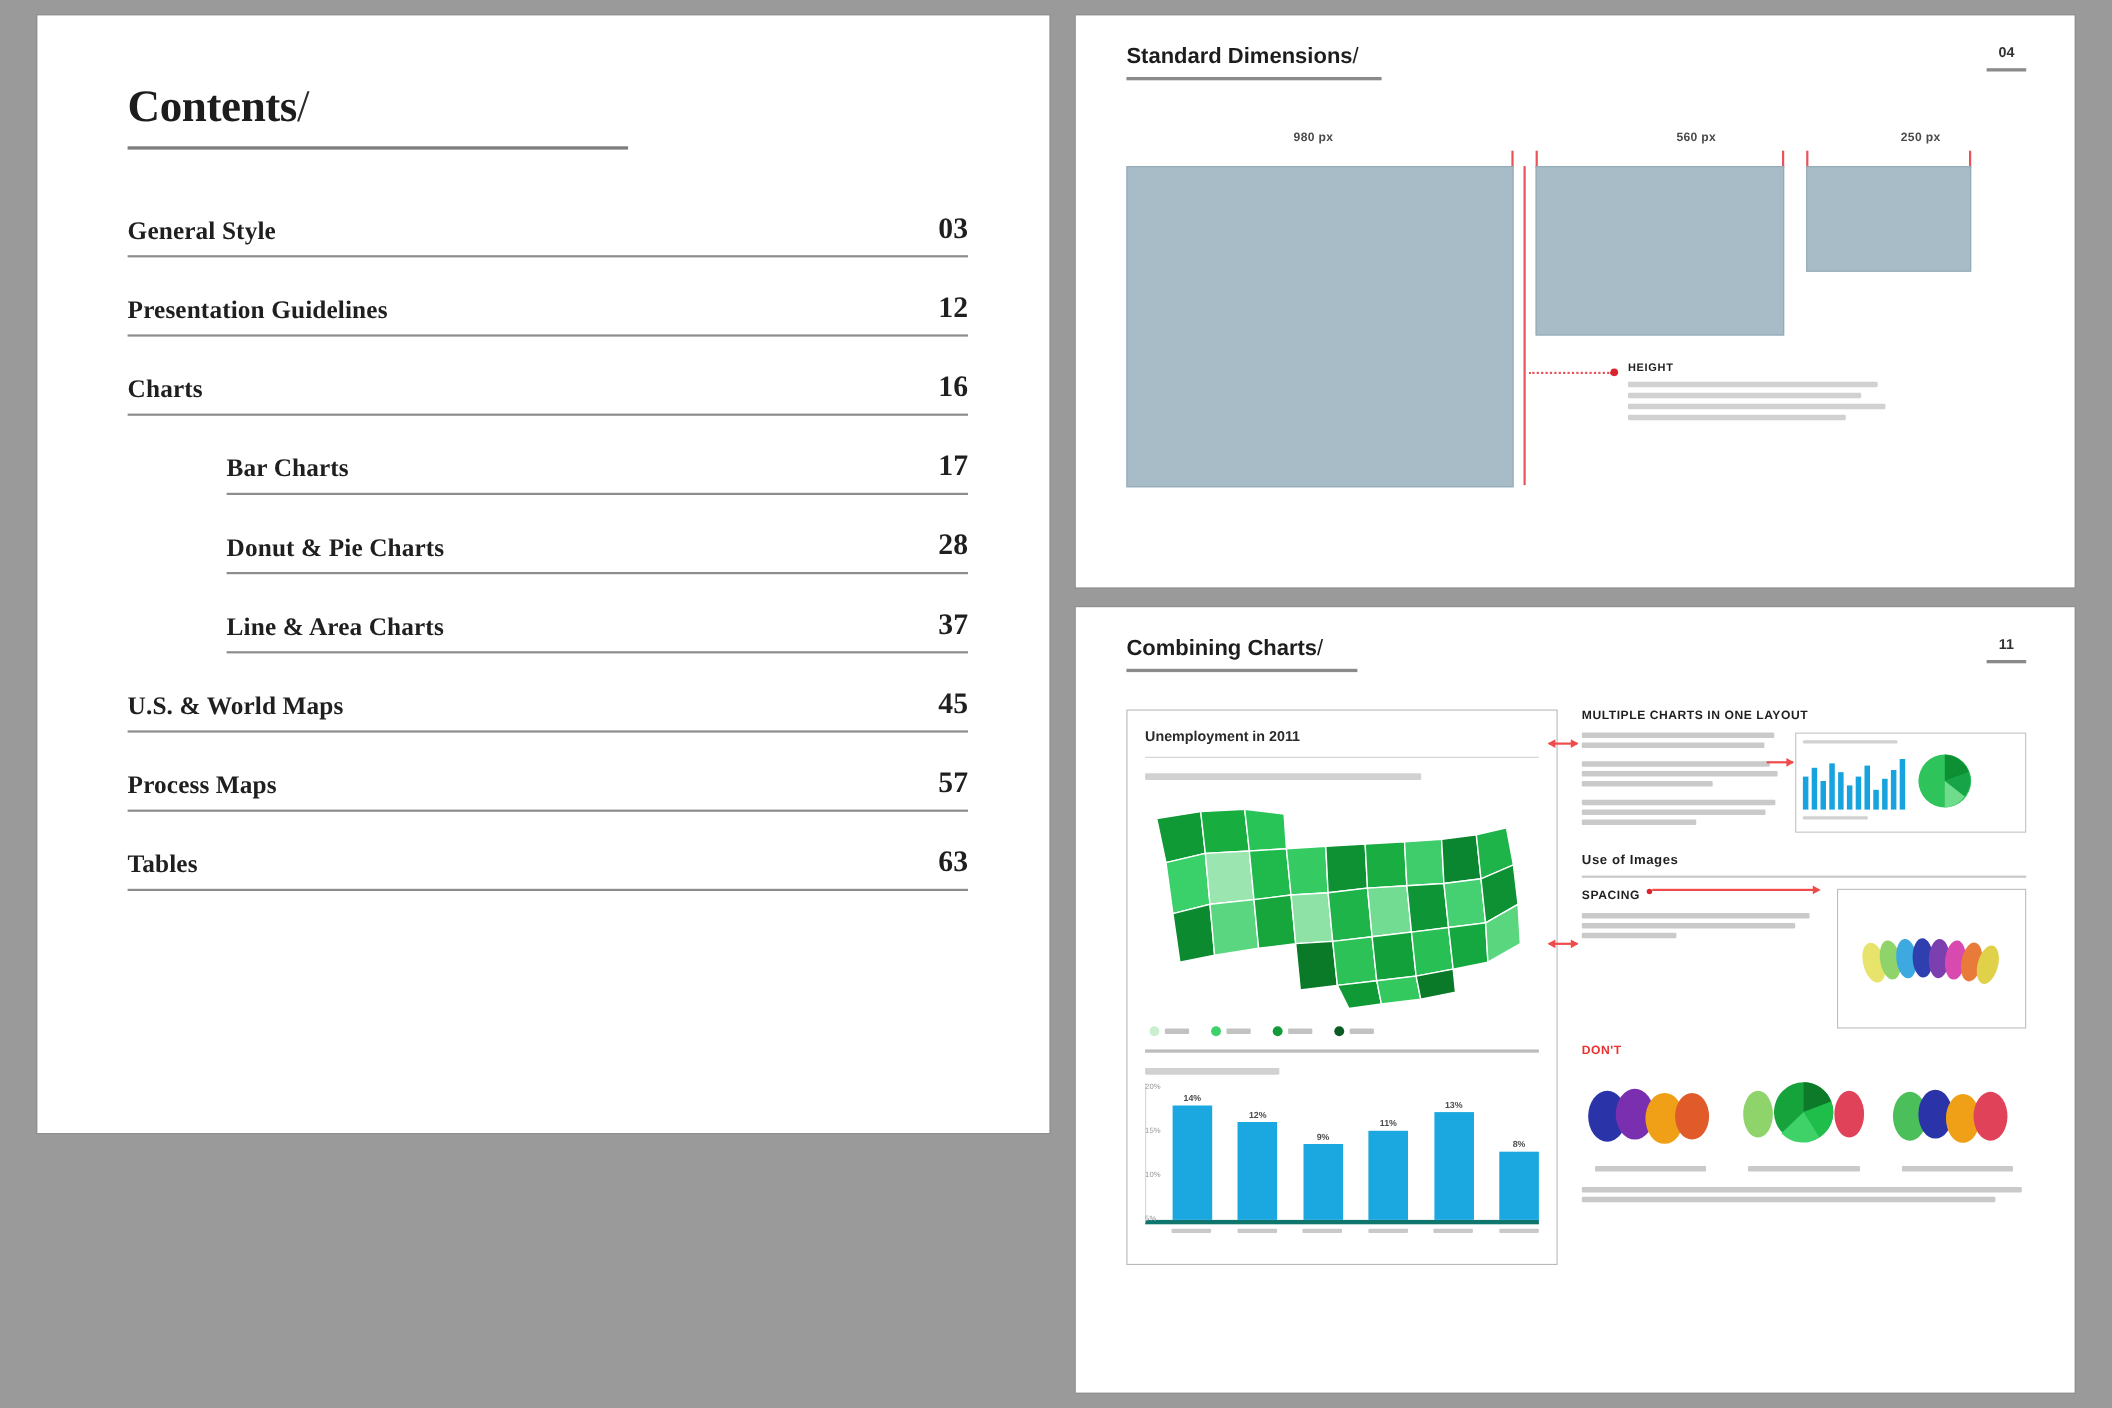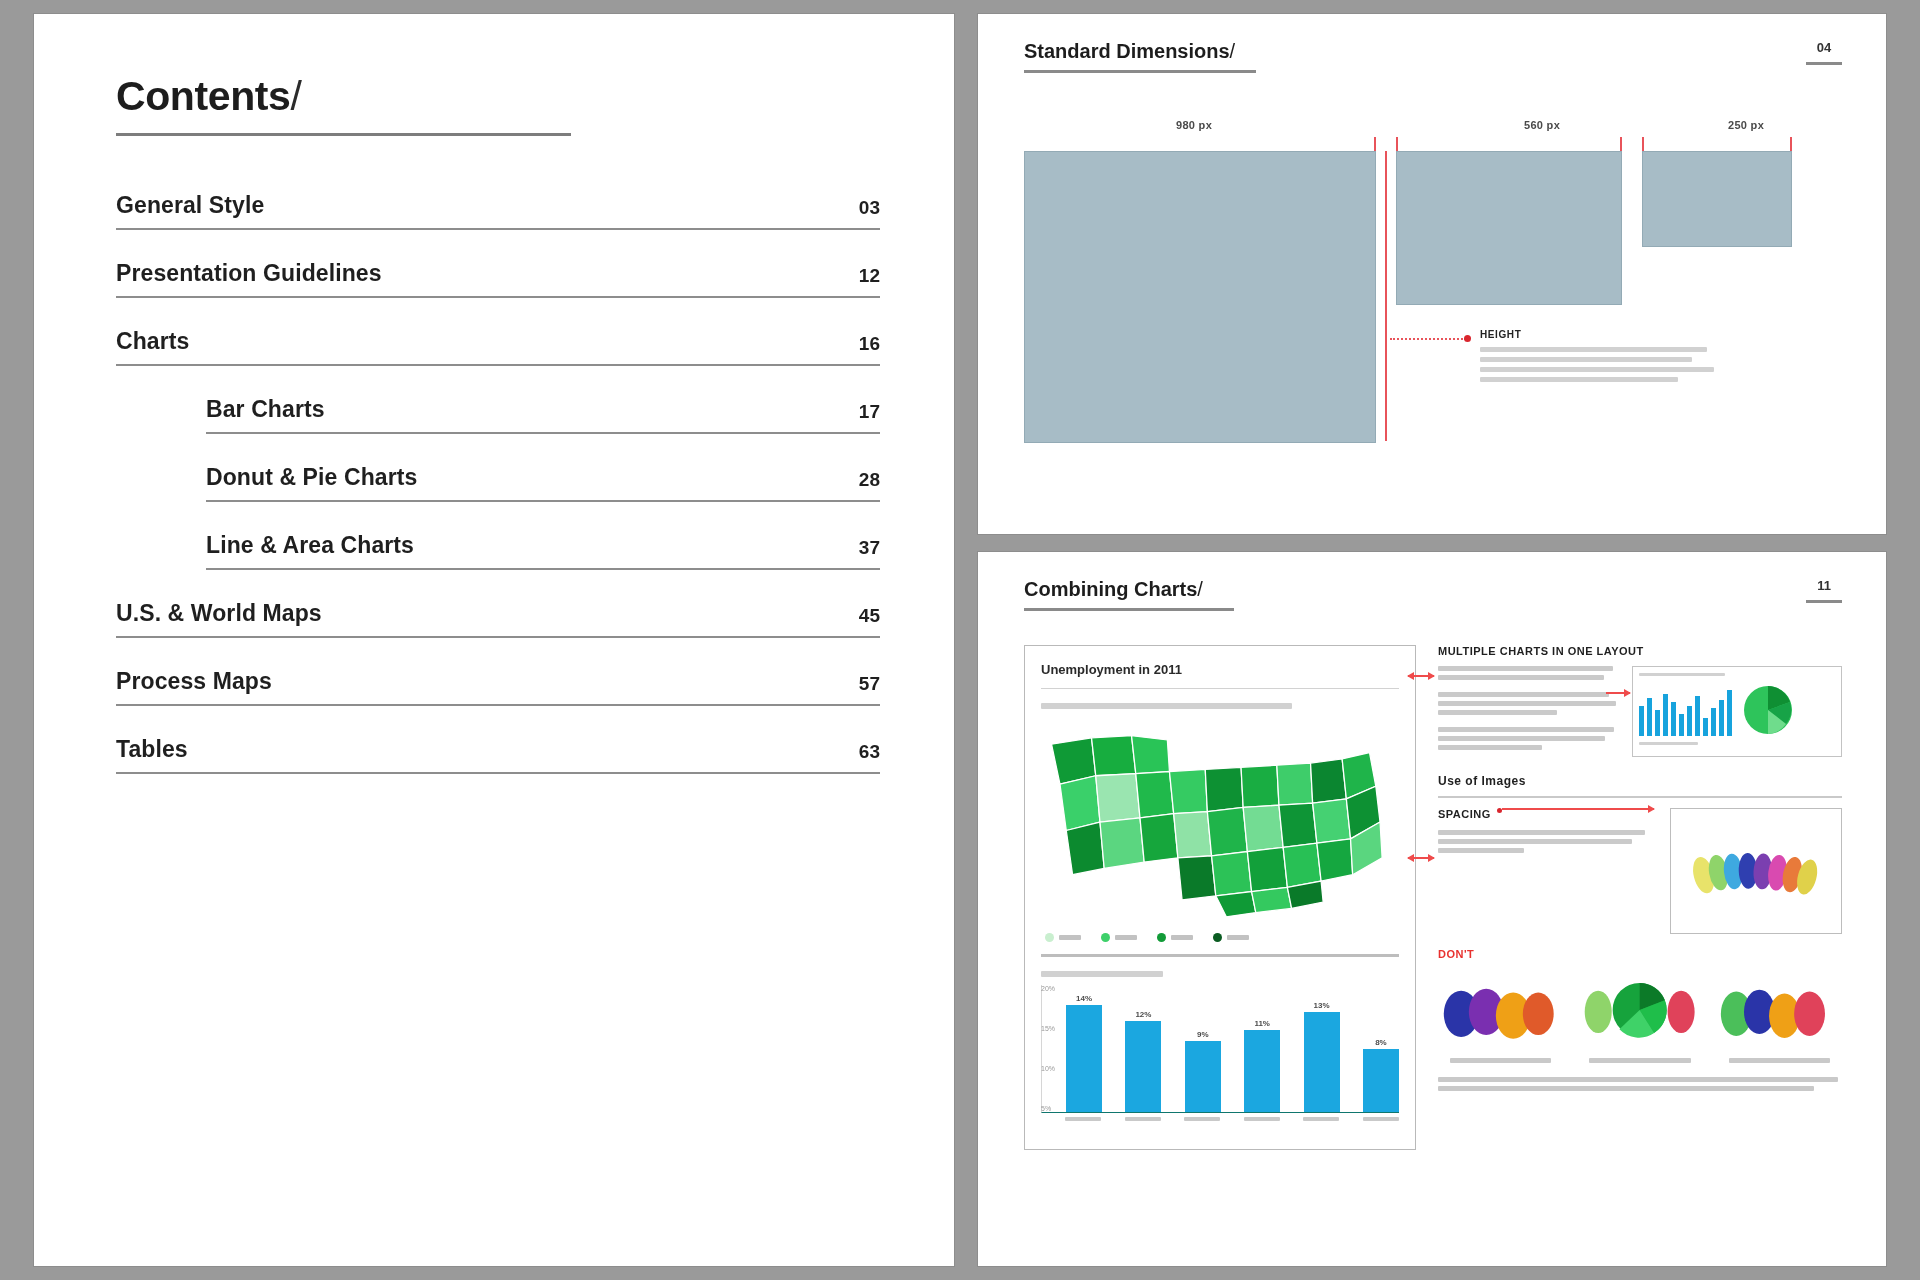--- a/index.html
+++ b/index.html
@@ -6,41 +6,41 @@
   body{
     width:1920px;height:1280px;
     background:#9a9a9a;
     font-family:"Liberation Sans", sans-serif;
     overflow:hidden;
   }
   .stage{position:relative;width:1920px;height:1280px;}
 
   
   .page{position:absolute;background:#fff;box-shadow:0 0 0 1px rgba(0,0,0,.08);}
-  #page-contents{left:34px;top:14px;width:920px;height:1252px;}
+  #page-contents{left:34px;top:14px;width:920px;height:1016px;font-family:Liberation Serif, serif;}
   #page-dimensions{left:978px;top:14px;width:908px;height:520px;}
   #page-combining{left:978px;top:552px;width:908px;height:714px;}
 
   
   .toc-wrap{padding:62px 74px 0 82px;}
   .toc-title{
     font-size:41px;font-weight:700;color:#1d1d1d;letter-spacing:-.4px;
     line-height:1;margin:0 0 16px 0;
   }
   .toc-title .slash{font-weight:400;color:#2b2b2b;}
   .toc-title-rule{height:3px;background:#7d7d7d;width:455px;margin-bottom:56px;}
 
   .toc-row{
     display:flex;align-items:flex-end;justify-content:space-between;
     border-bottom:2px solid #8d8d8d;
     padding-bottom:9px;margin-bottom:30px;
   }
   .toc-row.sub{margin-left:90px;align-items:flex-end;}
   .toc-label{font-size:23px;font-weight:700;color:#1f1f1f;letter-spacing:.1px;}
-  .toc-page{font-size:19px;font-weight:700;color:#1f1f1f;}
+  .toc-page{font-size:27px;font-weight:700;color:#1f1f1f;}
 
   
   .pg-head{display:flex;justify-content:space-between;align-items:flex-start;}
   .pg-title{font-size:20px;font-weight:700;color:#1d1d1d;}
   .pg-title .slash{font-weight:400;}
   .pg-title-rule{height:3px;background:#8a8a8a;margin-top:7px;}
   .pg-num{font-size:13px;font-weight:700;color:#333;text-align:center;}
   .pg-num-rule{height:3px;background:#8a8a8a;margin-top:7px;width:36px;margin-left:auto;}
 
   
@@ -70,21 +70,21 @@
   .panel-sub{height:6px;background:#c6c6c6;width:70%;border-radius:1px;margin-bottom:12px;opacity:.8;}
 
   .usmap{display:block;width:100%;height:auto;}
   .legend{display:flex;gap:20px;align-items:center;margin:12px 0 0 4px;}
   .legend-item{display:flex;align-items:center;gap:5px;}
   .legend-dot{width:9px;height:9px;border-radius:50%;}
   .legend-txt{height:5px;width:22px;background:#c2c2c2;border-radius:1px;}
   .sep{height:3px;background:#bdbdbd;margin:12px 0 14px 0;}
 
   .barchart{position:relative;height:150px;margin-top:6px;}
-  .bars{display:flex;align-items:flex-end;justify-content:space-between;height:128px;padding-left:24px;border-left:1px solid #d6d6d6;border-bottom:1px solid #0f766e;box-sizing:border-box;text-align:right;}
+  .bars{display:flex;align-items:flex-end;justify-content:space-between;height:128px;padding-left:24px;border-left:1px solid #d6d6d6;border-bottom:4px solid #0f766e;box-sizing:border-box;text-align:right;}
   .bar-col{width:36px;display:flex;flex-direction:column;align-items:center;justify-content:flex-end;height:100%;}
   .bar-val{font-size:8px;font-weight:700;color:#4c4c4c;margin-bottom:2px;}
   .bar{width:100%;background:#1ba7e0;}
   .xlabels{display:flex;justify-content:space-between;padding-left:24px;margin-top:4px;}
   .xlab{width:36px;height:4px;background:#c9c9c9;border-radius:1px;}
   .ytick{position:absolute;left:0;font-size:7px;color:#9a9a9a;}
 
   .sec-head{font-size:11px;font-weight:700;letter-spacing:.5px;color:#1f1f1f;}
   .sec-rule{height:2px;background:#c9c9c9;margin:8px 0 10px 0;}
   .para{margin-bottom:12px;}

